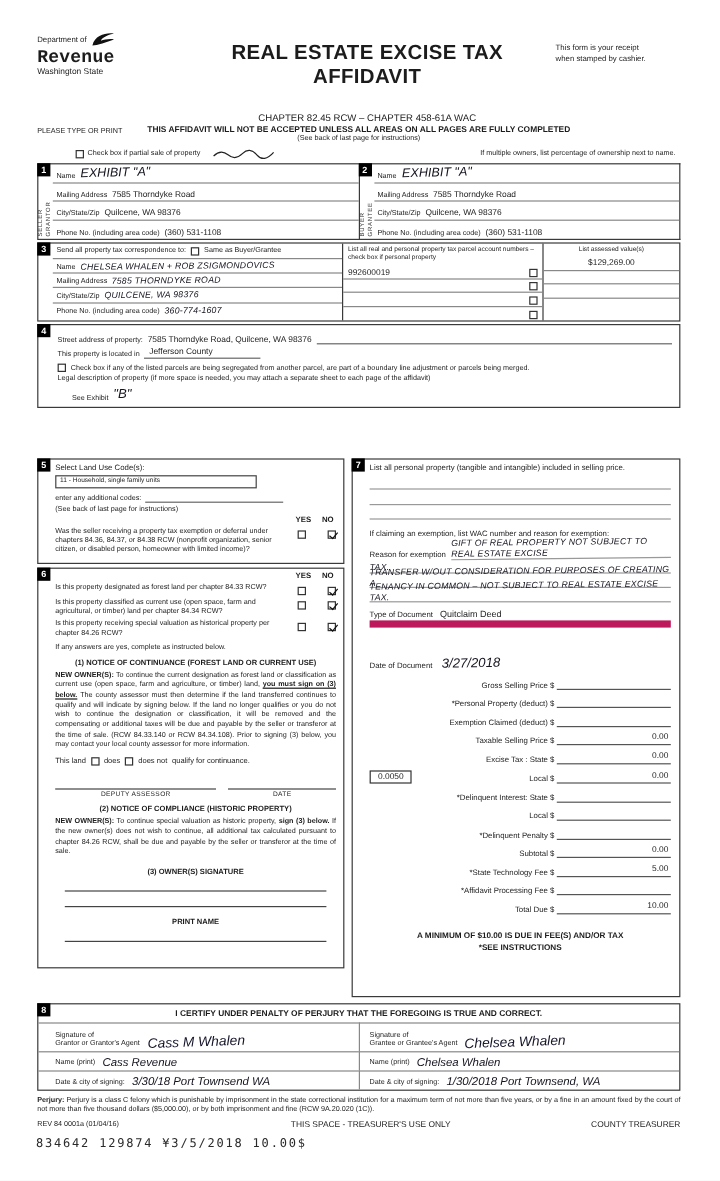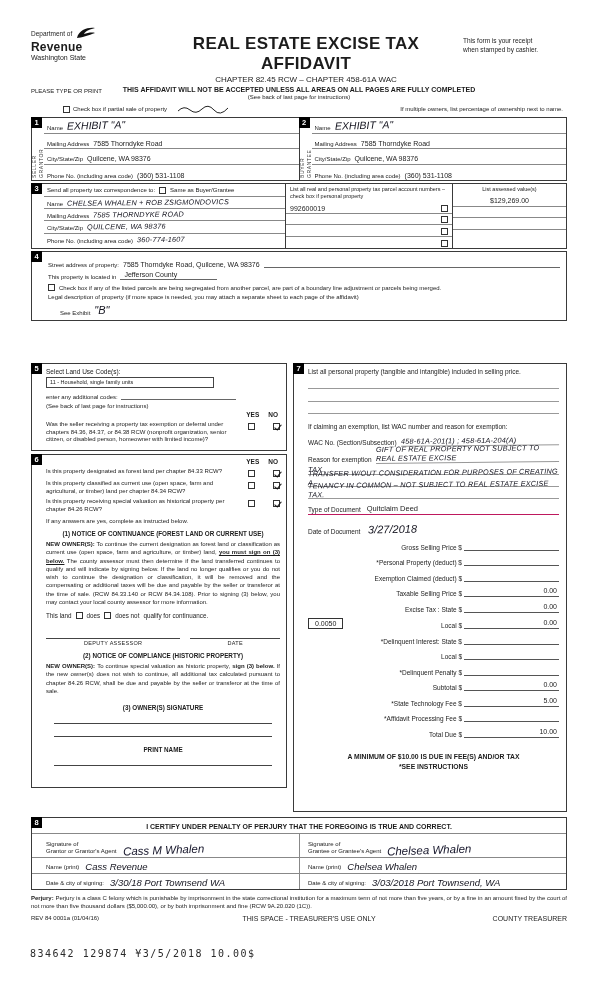--- a/index.html
+++ b/index.html
@@ -20,25 +20,25 @@
                   border-right:1.4px solid #111; border-bottom:1.4px solid #111; transform:rotate(40deg); }
   .fill { display:inline-block; border-bottom:1px solid #666; min-width:40px; height:9px; flex:1; }
   b { font-weight:bold; }
   .u { text-decoration:underline; }
 
   
   .hdr { display:flex; }
   .logo { width:118px; }
   .logo-top { display:flex; align-items:center; gap:3px; }
   .dept { font-size:6.5px; }
-  .rev { font-size:12px; font-weight:bold; letter-spacing:.2px; }
+  .rev { font-size:15px; font-weight:bold; letter-spacing:.2px;font-family:Liberation Mono, monospace; }
   .wa { font-size:7px; }
   .titleblk { flex:1; text-align:center; padding-top:8px; }
   .t1 { font-size:17px; font-weight:bold; letter-spacing:.3px; }
-  .t2 { font-size:8px; margin-top:1px; }
+  .t2 { font-size:8px; margin-top:20px; }
   .receipt { width:104px; font-size:6.5px; padding-top:10px; line-height:1.4; }
 
   .subhdr { position:relative; margin-top:2px; }
   .ptp { position:absolute; left:0; top:2px; font-size:6px; }
   .warn { text-align:center; font-size:7px; font-weight:bold; }
   .seeback-c { text-align:center; font-size:6px; margin-top:1px; }
 
   .partialrow { display:flex; align-items:center; gap:3px; margin-top:4px; padding-left:32px; }
   .partialrow .mo { margin-left:auto; padding-right:4px; }
   .squig { margin-left:6px; }
@@ -100,22 +100,22 @@
   .scap { font-size:5.5px; text-align:center; margin-top:1px; letter-spacing:.3px; }
   .ownline { border-bottom:1px solid #444; height:13px; margin:0 8px; }
   .pn { font-size:6.3px; font-weight:bold; text-align:center; margin-top:9px; }
 
   
   .sec7 { min-height:449px; padding:4px 7px 5px 14px; }
   .ruled { border-bottom:1px solid #999; height:12.5px; }
   .wacrow { display:flex; align-items:flex-end; gap:4px; margin-top:6px; }
   .hwcaps { font-size:7.3px; letter-spacing:.2px; transform:rotate(-0.6deg); }
   .hwline { border-bottom:1px solid #999; height:12px; display:flex; align-items:flex-end; }
-  .typerow { display:flex; align-items:flex-end; gap:6px; margin-top:5px; border-bottom:1px solid #be185d; padding-bottom:1px; }
-  .daterow { display:flex; align-items:flex-end; gap:8px; margin-top:4px; height:16px; }
+  .typerow { display:flex; align-items:flex-end; gap:6px; margin-top:5px; border-bottom:6px solid #be185d; padding-bottom:1px; }
+  .daterow { display:flex; align-items:flex-end; gap:8px; margin-top:20px; height:16px; }
   .hw-date { font-size:11px; transform:rotate(-1deg); }
   .mrow { display:flex; align-items:flex-end; justify-content:flex-end; gap:2px; margin-top:5.5px; }
   .mlabel { font-size:6.5px; text-align:right; white-space:nowrap; }
   .mval { flex:0 0 95px; border-bottom:1px solid #555; font-size:7px; text-align:right; padding:0 2px 0 0; height:10px; }
   .ratebox { margin-right:auto; border:1px solid #333; font-size:7px; padding:1px 6px; }
   .minnote { text-align:center; font-size:6.8px; font-weight:bold; margin-top:14px; line-height:1.6; }
 
   
   .sec8 { margin-top:5px; padding-top:3px; }
   .certify { text-align:center; font-size:7px; font-weight:bold; padding:2px 0 3px 0; }
@@ -403,24 +403,20 @@
 
     <div class="rightcol">
       <div class="box sec7">
         <div class="numsq">7</div>
         <div class="s6txt" style="font-size:6.5px; line-height:1.35;">List all  personal property (tangible and intangible) included in selling price.</div>
         <div class="ruled"></div>
         <div class="ruled"></div>
         <div class="ruled"></div>
 
         <div class="s6txt" style="margin-top:9px; font-size:6.5px;">If claiming an exemption, list WAC number and reason for exemption:</div>
-        <div class="wacrow">
-              <span class="lbl" style="font-size:6.5px;">WAC No. (Section/Subsection)</span>
-          <span class="hw hwcaps" style="border-bottom:1px solid #999; flex:1;">458-61A-201(1) ; 458-61A-204(A)</span>
-            </div>
 
         <div class="wacrow" style="margin-top:5px;">
               <span class="lbl" style="font-size:6.5px;">Reason for exemption</span>
           <span class="hw hwcaps hwline" style="flex:1;">GIFT OF REAL PROPERTY NOT SUBJECT TO REAL ESTATE EXCISE</span>
             </div>
         <div class="hwline">
               <span class="hw hwcaps">TAX.</span>
             </div>
         <div class="hwline">
               <span class="hw hwcaps">TRANSFER W/OUT CONSIDERATION FOR PURPOSES OF CREATING A</span>
@@ -523,21 +519,21 @@
       <div class="scell r">
         <span class="slabel">Name (print)</span>
         <span class="hw hw-med">Chelsea Whalen</span>
       </div>
       <div class="scell">
         <span class="slabel">Date &amp; city of signing:</span>
         <span class="hw hw-med">3/30/18  Port Townsend WA</span>
       </div>
       <div class="scell r">
         <span class="slabel">Date &amp; city of signing:</span>
-        <span class="hw hw-med">3/03/2018  Port Townsend, WA</span>
+        <span class="hw hw-med">1/30/2018  Port Townsend, WA</span>
       </div>
     </div>
   </div>
 
   <div class="perjury">
     <b>Perjury:</b>
     <span>Perjury is a class C felony which is punishable by imprisonment in the state correctional institution for a maximum term of not more than five years, or by a fine in an amount fixed by the court of not more than five thousand dollars ($5,000.00), or by both imprisonment and fine (RCW 9A.20.020 (1C)).</span>
   </div>
 
   <div class="footrow">

